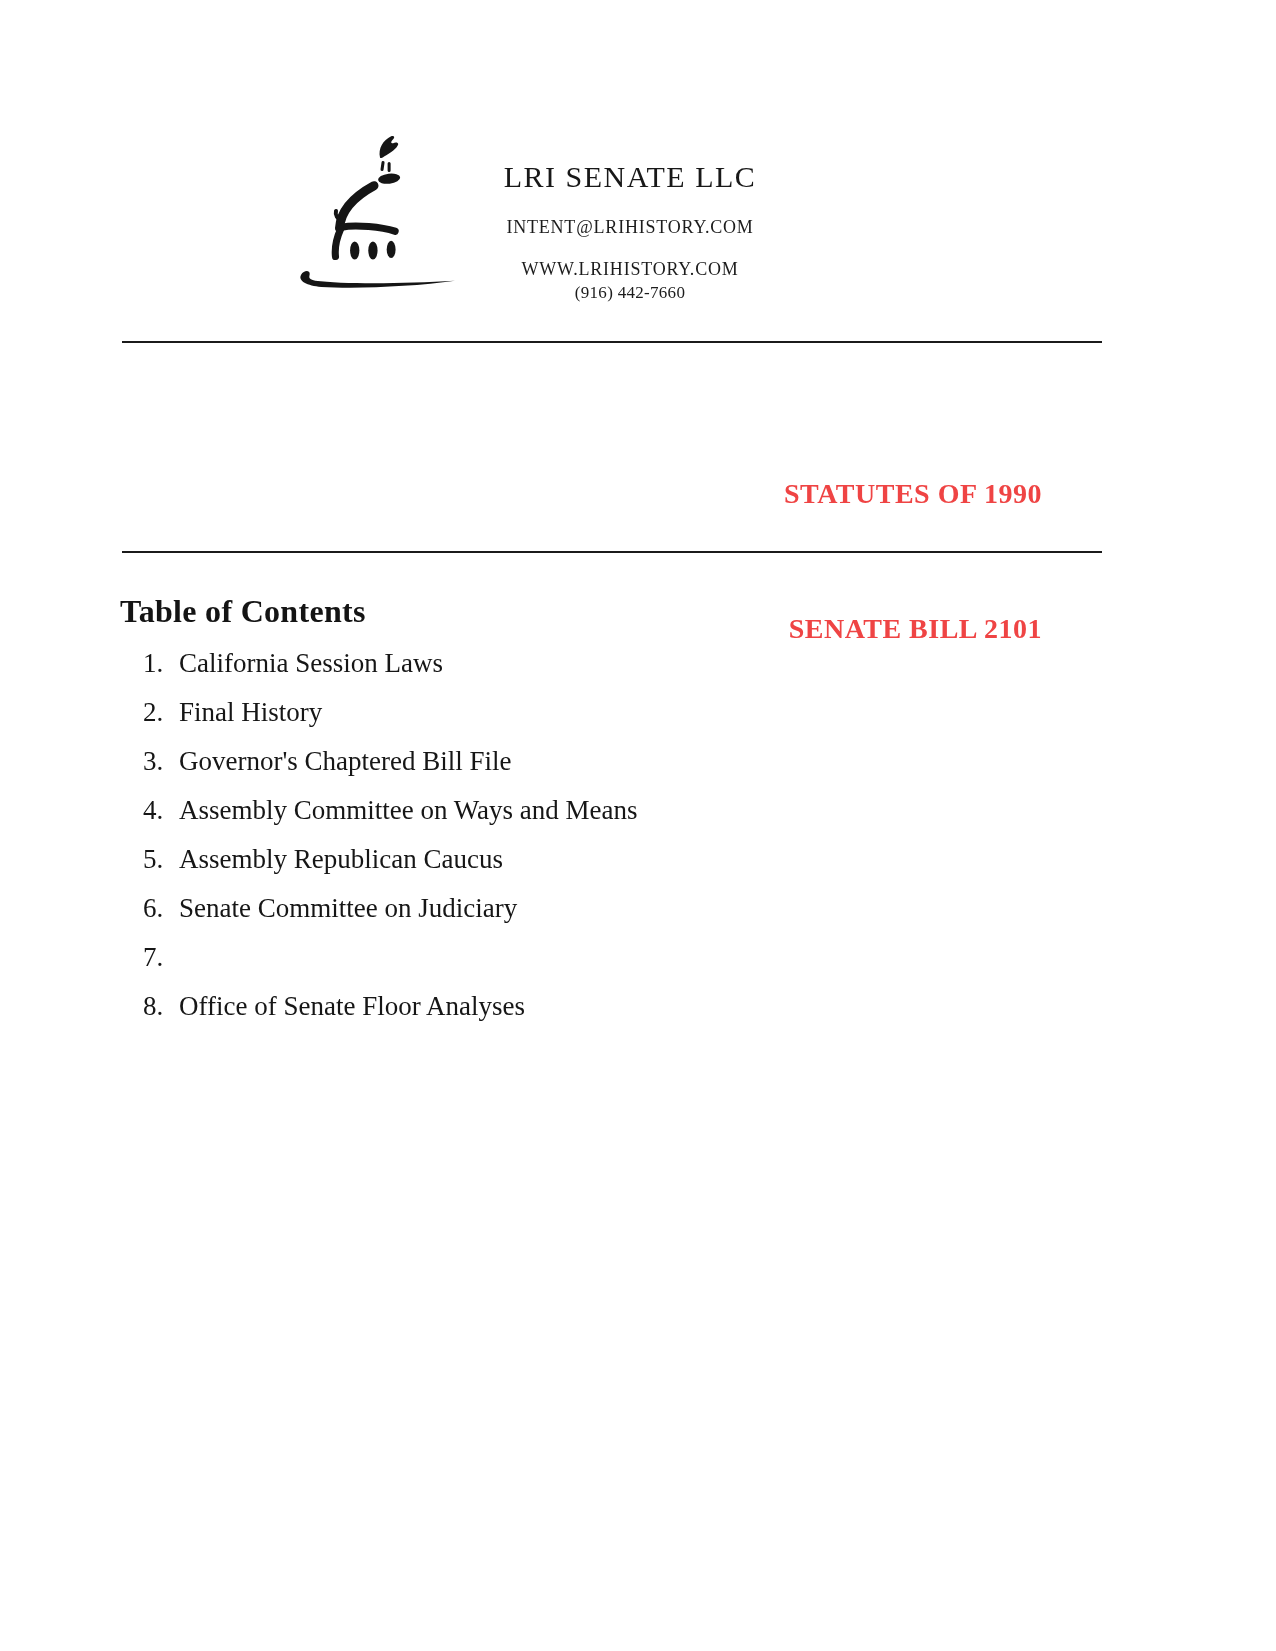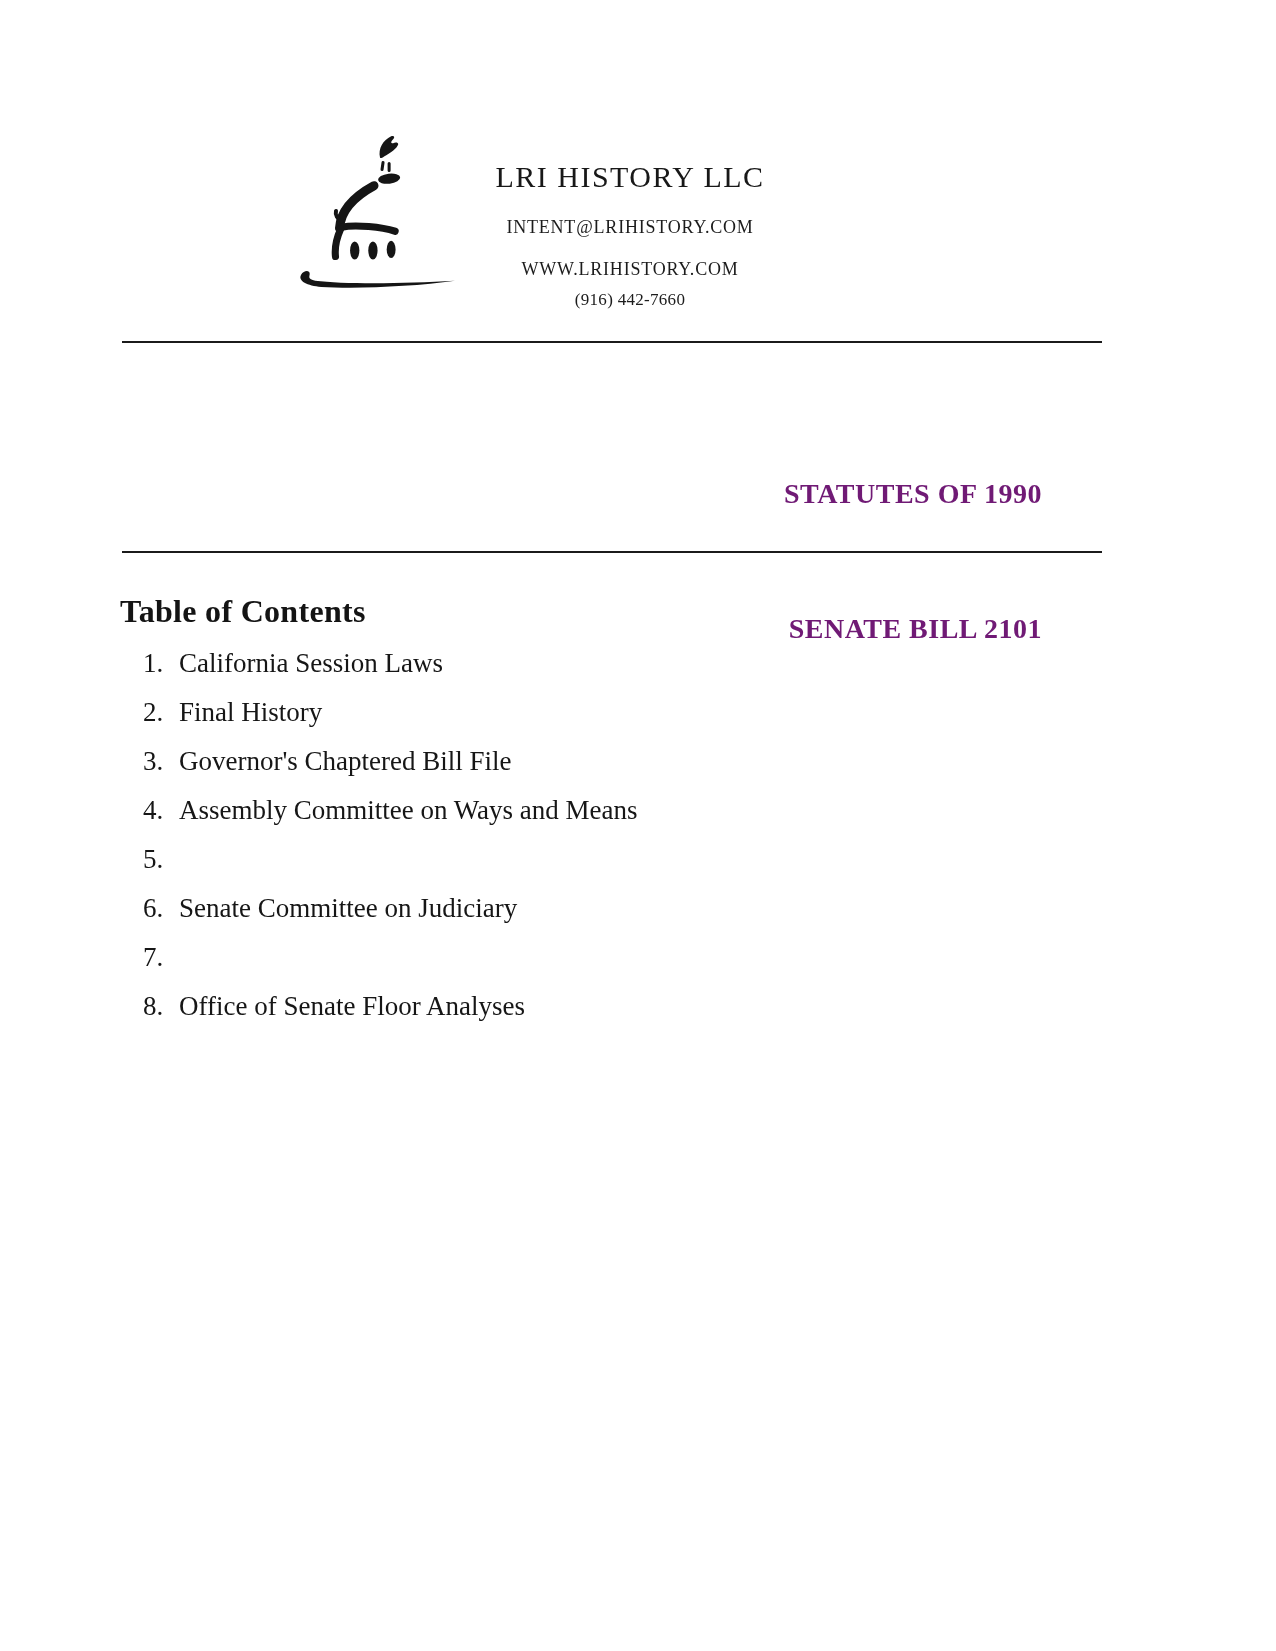--- a/index.html
+++ b/index.html
@@ -36,21 +36,21 @@
   }
   .org-email, .org-web {
     font-size: 18px;
     letter-spacing: 0.8px;
     margin-top: 21px;
     color: #1c1c1c;
   }
   .org-phone {
     font-size: 17px;
     letter-spacing: 0.3px;
-    margin-top: 10px;
+    margin-top: 3px;
     color: #1c1c1c;
   }
 
   
   .rule {
     position: absolute;
     left: 122px;
     width: 980px;
     height: 2px;
     background: #1b1b1b;
@@ -61,21 +61,21 @@
   
   .statutes {
     position: absolute;
     right: 234px;
     top: 381px;
     text-align: right;
     font-weight: bold;
     font-size: 28px;
     line-height: 45px;
     letter-spacing: 0.5px;
-    color: #701a75;
+    color: #ef4444;
     white-space: pre;
   }
 
   
   .toc-heading {
     position: absolute;
     left: 111px;
     top: 584px;
     margin: 9px;
     font-size: 32px;
@@ -130,21 +130,21 @@
       <path d="M48,92 C44,90 41.5,86 42.5,82" stroke-width="4"></path>
 
       <path d="M48,98 C62,95 88,98 101,102" stroke-width="7"></path>
 
       <path d="M47,100 C43,109 41,118 42,127" stroke-width="7"></path>
     </g>
   </svg>
 </div>
 
 <div class="org">
-  <div class="org-name">LRI HISTORY LLC</div>
+  <div class="org-name">LRI SENATE LLC</div>
   <div class="org-email">INTENT@LRIHISTORY.COM</div>
   <div class="org-web">WWW.LRIHISTORY.COM</div>
   <div class="org-phone">(916) 442-7660</div>
 </div>
 
 <div class="rule rule-1"></div>
 <div class="rule rule-2"></div>
 
 <div class="statutes">
   <div>STATUTES OF 1990</div>
@@ -168,20 +168,21 @@
     <span class="toc-label">Governor's Chaptered Bill File</span>
   </li>
 
   <li class="toc-item">
     <span class="toc-num">4.</span>
     <span class="toc-label">Assembly Committee on Ways and Means</span>
   </li>
 
   <li class="toc-item">
     <span class="toc-num">5.</span>
+    <span class="toc-label">Assembly Republican Caucus</span>
   </li>
 
   <li class="toc-item">
     <span class="toc-num">6.</span>
     <span class="toc-label">Senate Committee on Judiciary</span>
   </li>
 
   <li class="toc-item">
     <span class="toc-num">7.</span>
   </li>

